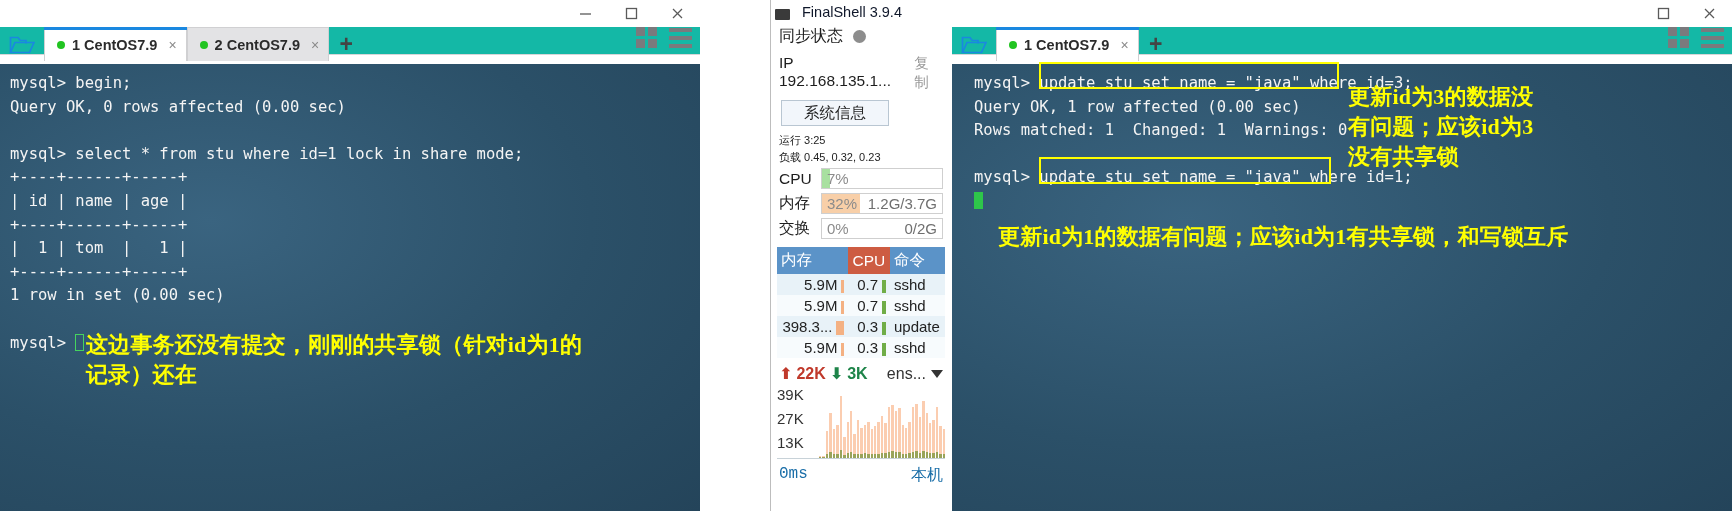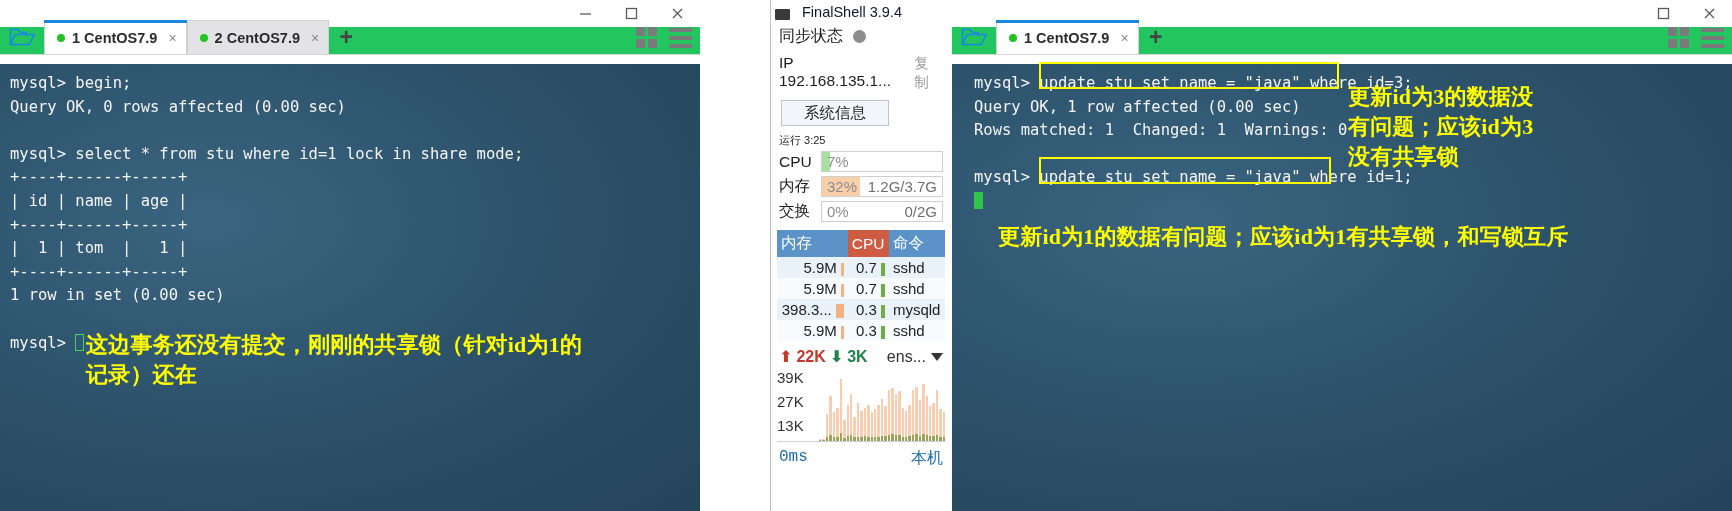--- a/index.html
+++ b/index.html
@@ -20,23 +20,23 @@
     position: absolute; top: 0; right: 0; height: 27px;
     display: flex; align-items: center;
   }
   .wbtn {
     width: 46px; height: 27px; display: flex; align-items: center; justify-content: center;
     color: #5a5a5a; font-size: 15px; line-height: 1;
   }
   .wbtn svg { display: block; }
 
   .tabbar {
-    position: relative; height: 28px; background: #22c55e;
+    position: relative; height: 28px; background: #14b8a6;
     border-bottom: 1px solid #d6d6d8;
-    display: flex; align-items: flex-end;
+    display: flex; align-items: flex-start;
   }
   .folder-btn {
     width: 44px; height: 35px; display: flex; align-items: center; justify-content: center;
   }
   .tab {
     height: 34px; display: flex; align-items: center; gap: 7px;
     padding: 0 9px 0 12px; background: #e3e3e5;
     border: 1px solid #d0d0d2; border-bottom: none;
     font-size: 14.5px; font-weight: bold; color: #2b2b2b;
     position: relative;
@@ -253,20 +253,21 @@
       </div>
 
       <div class="row-ip">
         <span>IP 192.168.135.1...</span>
         <span class="copy">复制</span>
       </div>
 
       <div class="sysinfo-btn">系统信息</div>
 
       <div class="kv">运行 3:25</div>
+      <div class="kv">负载 0.45, 0.32, 0.23</div>
 
       <div class="meter-row">
         <span class="lbl">CPU</span>
         <span class="meter">
           <i class="fill" id="cpu-fill" style="width: 7%; background: rgb(168, 224, 160);"></i>
           <span class="pct">7%</span>
           <span class="val"></span>
         </span>
       </div>
 
@@ -303,21 +304,21 @@
               <td>sshd</td>
             </tr>
             <tr class="even">
               <td class="num bar-cell">5.9M<span class="minibar" style="height:13px;width:3px"></span></td>
               <td class="num bar-cell">0.7<span class="minibar g" style="height:13px"></span></td>
               <td>sshd</td>
             </tr>
             <tr class="odd">
               <td class="num bar-cell">398.3...<span class="minibar" style="height:14px;width:8px"></span></td>
               <td class="num bar-cell">0.3<span class="minibar g" style="height:13px"></span></td>
-              <td>mysqld</td>
+              <td>update</td>
             </tr>
             <tr class="even">
               <td class="num bar-cell">5.9M<span class="minibar" style="height:13px;width:3px"></span></td>
               <td class="num bar-cell">0.3<span class="minibar g" style="height:13px"></span></td>
               <td>sshd</td>
             </tr>
           </tbody>
       </table>
 
       <div class="net-row">

